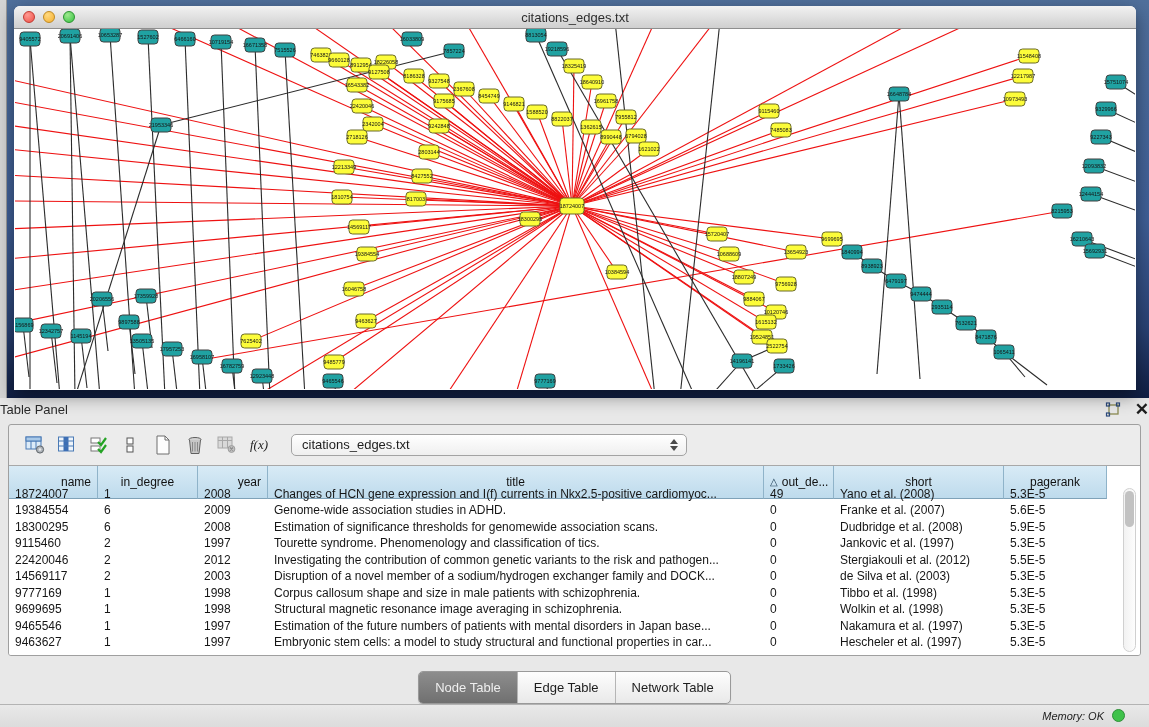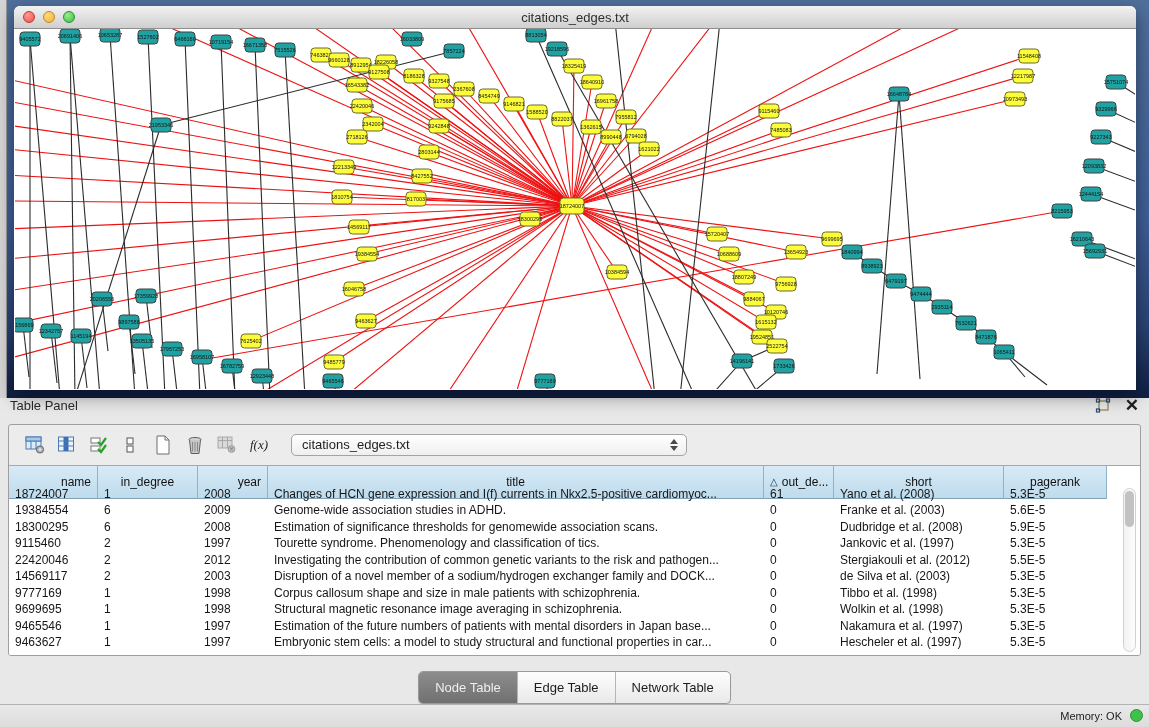--- a/index.html
+++ b/index.html
@@ -22,21 +22,21 @@
   .t-zoom  { background:radial-gradient(circle at 35% 30%, #9ee88f, #35c340); border:1px solid #2a9330; }
   .win-title { position:absolute; left:0; right:0; text-align:center; font-size:13px; color:#2e2e2e; }
   .net-canvas { position:relative; width:1120px; height:360px; margin-left:1px; background:#ffffff; overflow:hidden; }
   .net-canvas svg { position:absolute; left:0; top:0; }
   .gnode-t { fill:#20a2a2; stroke:#3f3f3f; stroke-width:1; }
   .gnode-y { fill:#fcfc3a; stroke:#6b6b28; stroke-width:1; }
   .glabel { font-family:"Liberation Sans",sans-serif; font-size:5.5px; fill:#161616; text-anchor:middle; }
 
   
   .table-panel { width:1149px; height:329px; background:#e8e8e8; display:flex; flex-direction:column; }
-  .panel-header { height:28px; display:flex; align-items:flex-start; padding:0 10px; }
+  .panel-header { height:28px; display:flex; align-items:center; padding:0 0; }
   .panel-title { font-size:13px; color:#2a2a2a; }
   .panel-header .spacer { flex:1; }
   .float-ic { width:16px; height:16px; margin-right:14px; }
   .close-ic { font-size:17px; font-weight:bold; color:#1d1d1d; line-height:16px; }
 
   .panel-body { margin:2px 8px 16px 8px; border:1px solid #9f9f9f; border-radius:3px;
     background:#ececec; flex:0 0 auto; height:232px; overflow:hidden; }
   .toolbar { height:40px; display:flex; align-items:center; padding-left:12px; }
   .tb-btn { width:28px; height:26px; border:none; background:transparent; margin-right:4px;
     display:flex; align-items:center; justify-content:center; }
@@ -65,21 +65,21 @@
   .vthumb { position:absolute; left:1px; top:2px; width:9px; height:36px; background:#c2c2c2; border-radius:5px; }
 
   .tabbar { height:32px; display:flex; align-items:center; justify-content:center; }
   .seg { display:flex; border:1px solid #999; border-radius:5px; overflow:hidden;
     background:linear-gradient(#fdfdfd,#e9e9e9); box-shadow:0 1px 1px rgba(0,0,0,.15); }
   .seg .tab { font-size:13px; padding:8px 16px; border:none; background:transparent; color:#1d1d1d; border-left:1px solid #b5b5b5; font-family:"Liberation Sans",sans-serif; }
   .seg .tab:first-child { border-left:none; }
   .seg .tab.active { background:linear-gradient(#8d8d8d,#707070); color:#efefef; }
 
   .statusbar { height:27px; border-top:1px solid #b3b3b3; background:linear-gradient(#e9e9e9,#dcdcdc);
-    display:flex; align-items:center; justify-content:flex-end; padding-right:6px; }
+    display:flex; align-items:center; justify-content:flex-end; padding-right:24px;font-style:italic; }
   .mem-label { font-size:11px; color:#222; margin-right:8px; }
   .mem-dot { width:13px; height:13px; border-radius:50%; border:1px solid #2e8f38; }
 </style>
 </head>
 <body>
 
 <div class="screen">
 
   <div class="desktop">
     <div class="side-strip"></div>
@@ -746,31 +746,31 @@
             <div class="th al-c c6">
               <span>pagerank</span>
             </div>
           </div>
         <div class="tbody" id="tbody">
             <div class="tr">
               <div class="td c0">18724007</div>
               <div class="td c1">1</div>
               <div class="td c2">2008</div>
               <div class="td c3">Changes of HCN gene expression and I(f) currents in Nkx2.5-positive cardiomyoc...</div>
-              <div class="td c4">61</div>
+              <div class="td c4">49</div>
               <div class="td c5">Yano et al. (2008)</div>
               <div class="td c6">5.3E-5</div>
             </div>
             <div class="tr">
               <div class="td c0">19384554</div>
               <div class="td c1">6</div>
               <div class="td c2">2009</div>
               <div class="td c3">Genome-wide association studies in ADHD.</div>
               <div class="td c4">0</div>
-              <div class="td c5">Franke et al. (2003)</div>
+              <div class="td c5">Franke et al. (2007)</div>
               <div class="td c6">5.6E-5</div>
             </div>
             <div class="tr">
               <div class="td c0">18300295</div>
               <div class="td c1">6</div>
               <div class="td c2">2008</div>
               <div class="td c3">Estimation of significance thresholds for genomewide association scans.</div>
               <div class="td c4">0</div>
               <div class="td c5">Dudbridge et al. (2008)</div>
               <div class="td c6">5.9E-5</div>

